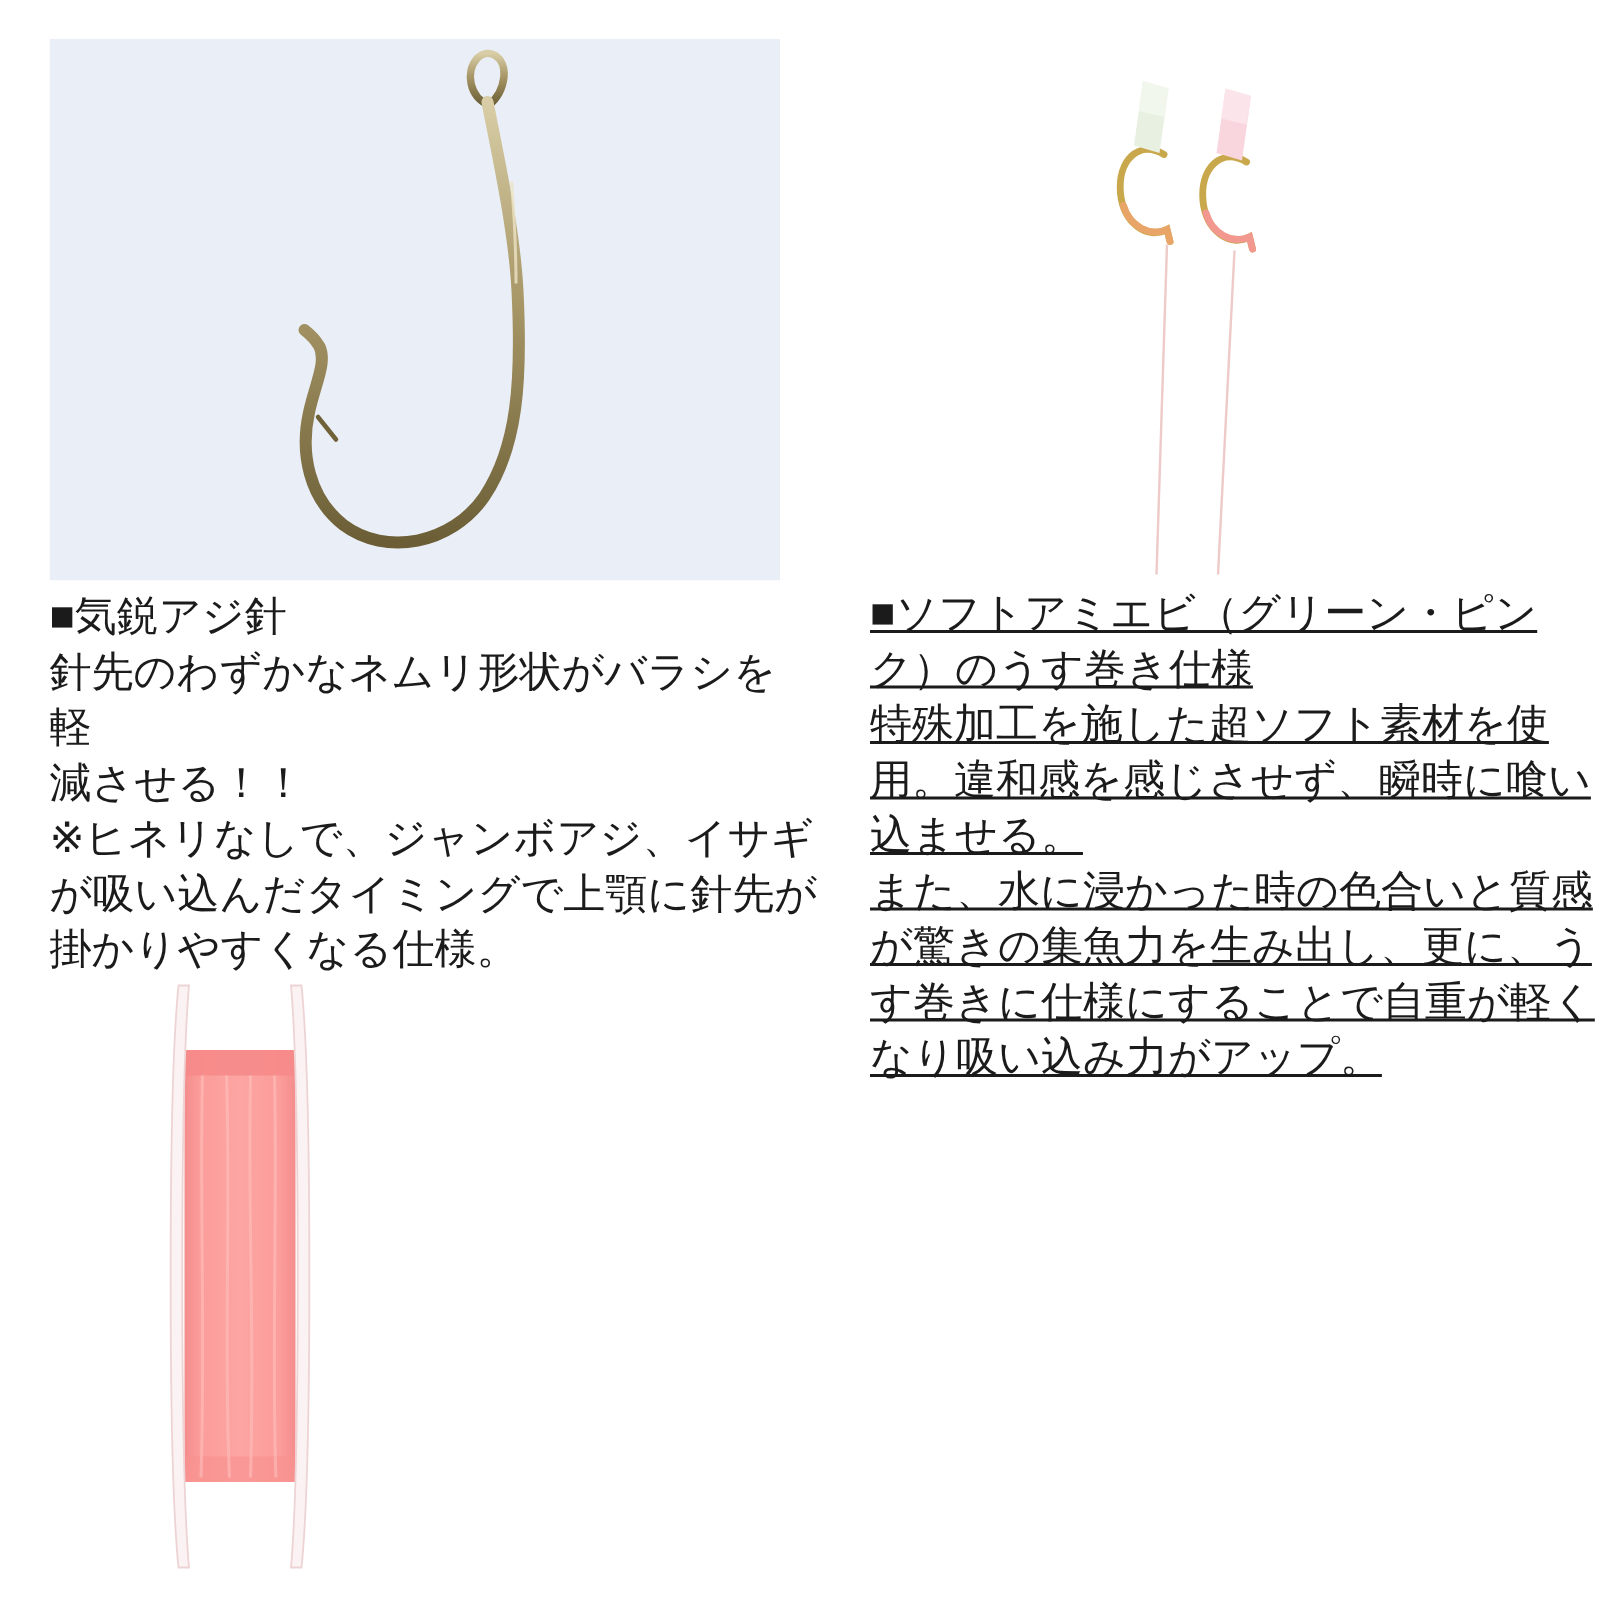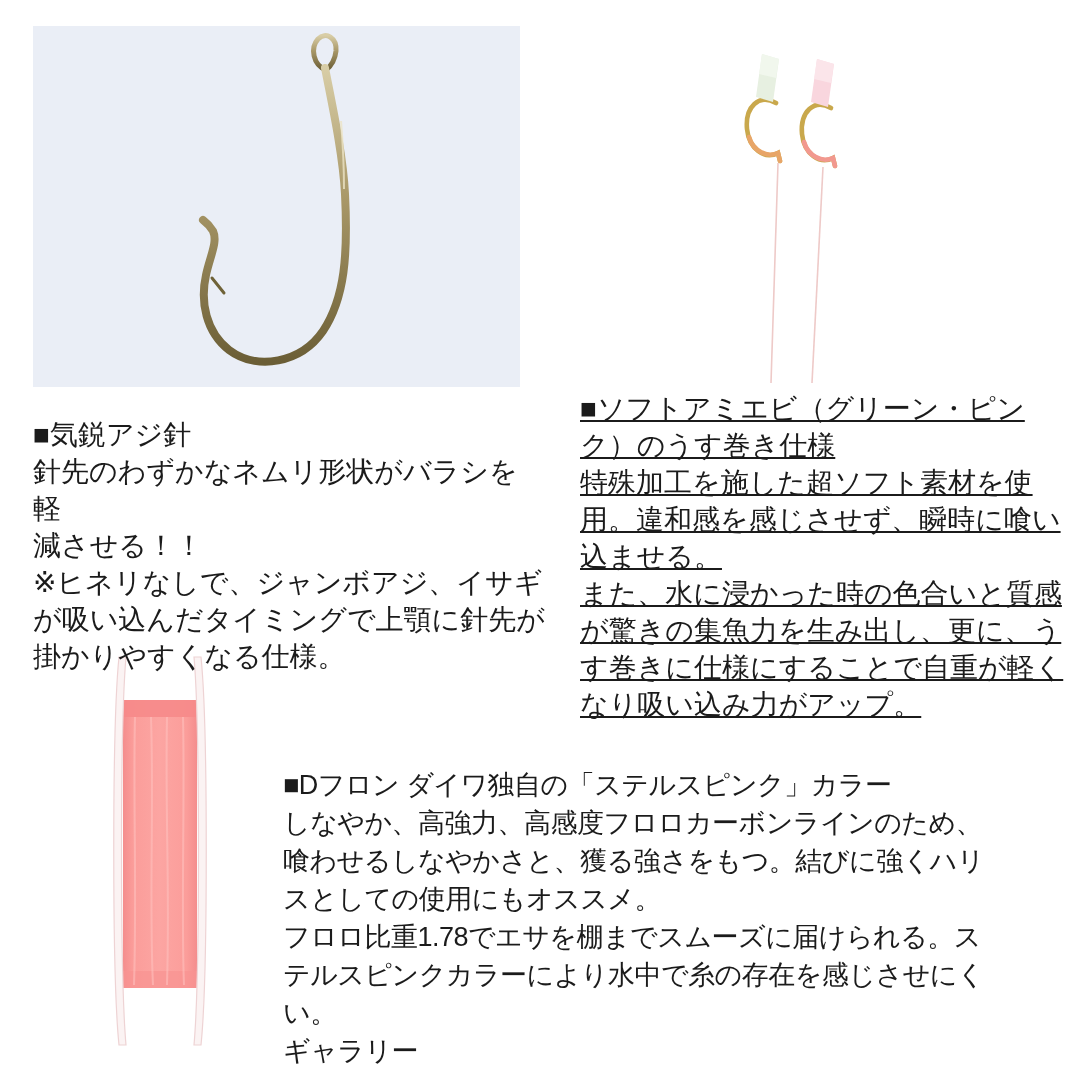--- a/index.html
+++ b/index.html
@@ -7,21 +7,21 @@
   .page{position:relative;width:1080px;height:1080px;background:#ffffff;overflow:hidden;}
 
   .photo{position:absolute;}
   #photo-hook{left:33px;top:26px;width:487px;height:361px;}
   #photo-amiebi{left:740px;top:45px;width:120px;height:347px;}
   #photo-spool{left:107px;top:655px;width:106px;height:392px;}
   .photo svg{display:block;width:100%;height:100%;}
 
   .txt{position:absolute;color:#1b1b1b;white-space:pre-line;
        font-family:"Liberation Sans","DejaVu Sans",sans-serif;}
-  #txt-aji{left:33px;top:392px;width:512px;font-size:28px;line-height:37px;margin-top:24px;}
+  #txt-aji{left:33px;top:392px;width:512px;font-size:28px;line-height:37px;}
   #txt-amiebi{left:580px;top:390px;width:486px;font-size:28px;line-height:37px;text-decoration:underline;}
   #txt-dfron{left:283px;top:766px;width:792px;font-size:27px;line-height:38px;letter-spacing:-0.5px;}
 </style>
 </head>
 <body>
 
 <div class="page">
 
   <div class="photo" id="photo-hook">
     <svg viewBox="0 0 487 361">
@@ -97,22 +97,14 @@
 掛かりやすくなる仕様。</div>
   <div class="txt" id="txt-amiebi">■ソフトアミエビ（グリーン・ピン
 ク）のうす巻き仕様
 特殊加工を施した超ソフト素材を使
 用。違和感を感じさせず、瞬時に喰い
 込ませる。
 また、水に浸かった時の色合いと質感
 が驚きの集魚力を生み出し、更に、う
 す巻きに仕様にすることで自重が軽く
 なり吸い込み力がアップ。</div>
-  <div class="txt" id="txt-dfron">■Dフロン ダイワ独自の「ステルスピンク」カラー
-しなやか、高強力、高感度フロロカーボンラインのため、
-喰わせるしなやかさと、獲る強さをもつ。結びに強くハリ
-スとしての使用にもオススメ。
-フロロ比重1.78でエサを棚までスムーズに届けられる。ス
-テルスピンクカラーにより水中で糸の存在を感じさせにく
-い。
-ギャラリー</div>
 
 </div>
 
 </body></html>

